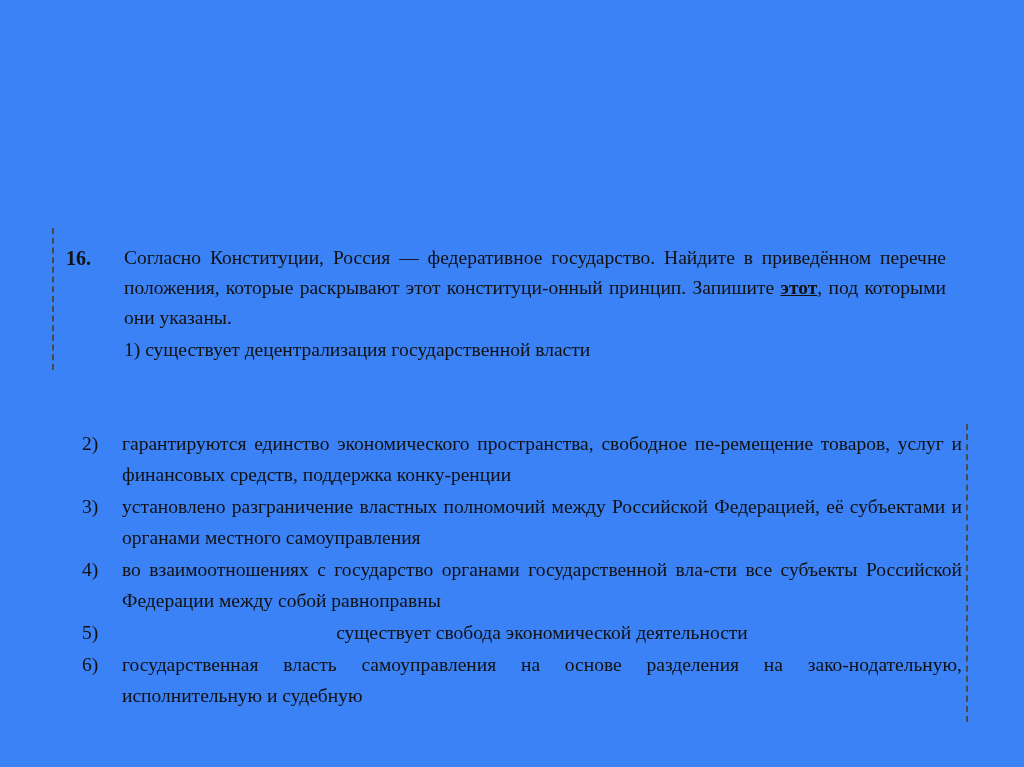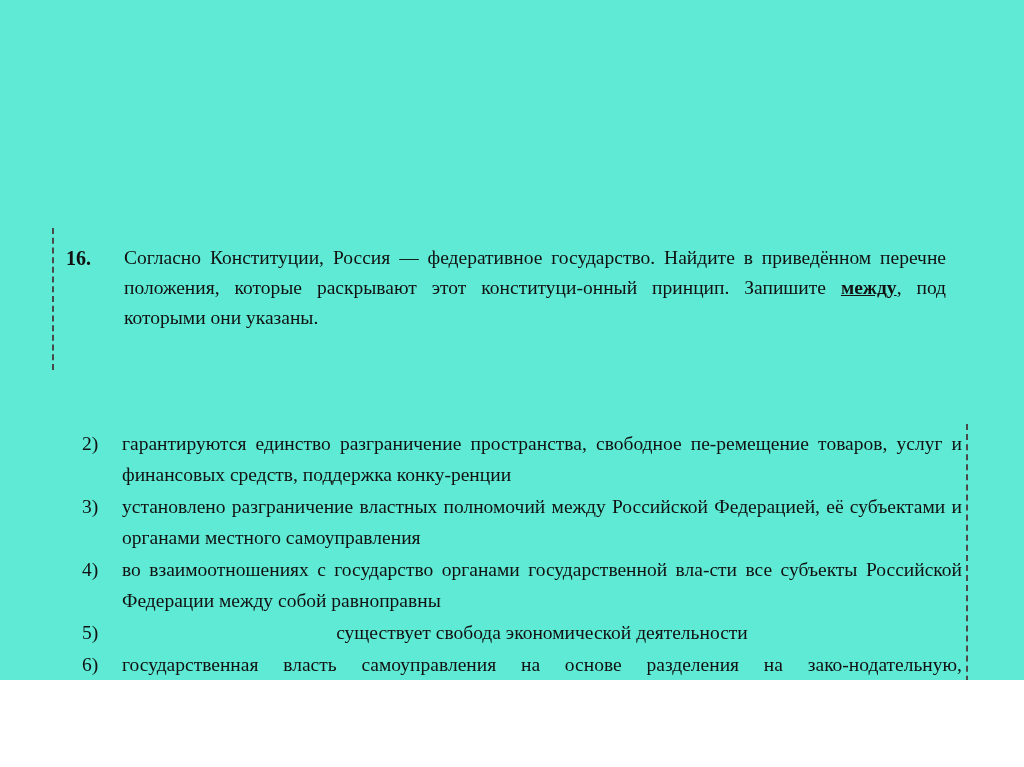--- a/index.html
+++ b/index.html
@@ -3,22 +3,22 @@
 <meta charset="utf-8">
 <style>
   html, body {
     margin: 0;
     padding: 0;
     background: #ffffff;
   }
   #page {
     position: relative;
     width: 1024px;
-    height: 680px;
-    background: #5eead4;
+    height: 767px;
+    background: #3b82f6;
     overflow: hidden;
     font-family: "Liberation Serif", "DejaVu Serif", serif;
     color: #111111;
   }
 
   
   .guide {
     position: absolute;
     width: 0;
     border-left: 2px dashed #4a4a4a;
@@ -105,30 +105,34 @@
 <body>
 
 <div id="page">
 
   <div class="guide guide-left"></div>
   <div class="guide guide-right"></div>
 
   <div class="block-top">
     <div class="q-row">
       <div class="q-num">16.</div>
-      <div class="q-body justify"><span>Согласно Конституции, Россия — федеративное государство. Найдите в приведённом перечне положения, которые раскрывают этот конституци-онный принцип. Запишите </span><span class="u">между</span><span>, под которыми они указаны.</span></div>
+      <div class="q-body justify"><span>Согласно Конституции, Россия — федеративное государство. Найдите в приведённом перечне положения, которые раскрывают этот конституци-онный принцип. Запишите </span><span class="u">этот</span><span>, под которыми они указаны.</span></div>
     </div>
 
+    <div class="opt-first">
+      <span>1)</span>
+      <span>существует децентрализация государственной власти</span>
+    </div>
   </div>
 
   <div class="block-bottom">
 
     <div class="opt">
       <div class="opt-marker">2)</div>
-      <div class="opt-text j">гарантируются единство разграничение пространства, свободное пе-ремещение товаров, услуг и финансовых средств, поддержка конку-ренции</div>
+      <div class="opt-text j">гарантируются единство экономического пространства, свободное пе-ремещение товаров, услуг и финансовых средств, поддержка конку-ренции</div>
     </div>
 
     <div class="opt">
       <div class="opt-marker">3)</div>
       <div class="opt-text j">установлено разграничение властных полномочий между Российской Федерацией, её субъектами и органами местного самоуправления</div>
     </div>
 
     <div class="opt">
       <div class="opt-marker">4)</div>
       <div class="opt-text j">во взаимоотношениях с государство органами государственной вла-сти все субъекты Российской Федерации между собой равноправны</div>

